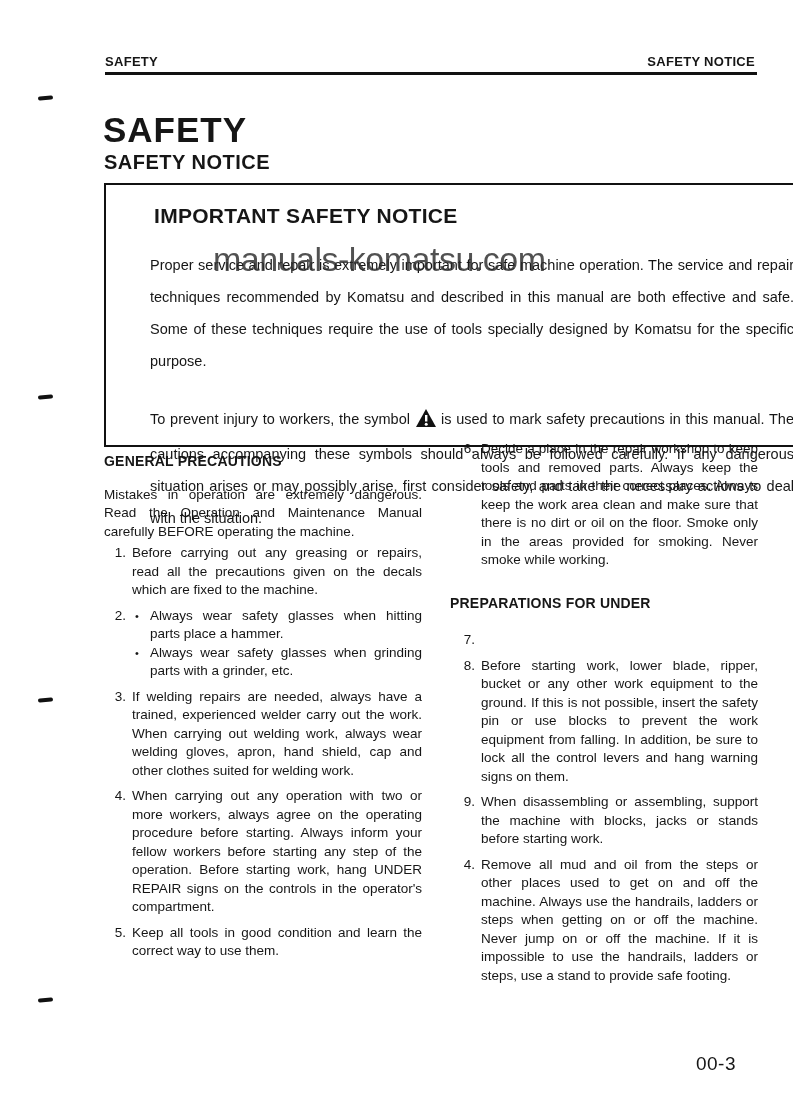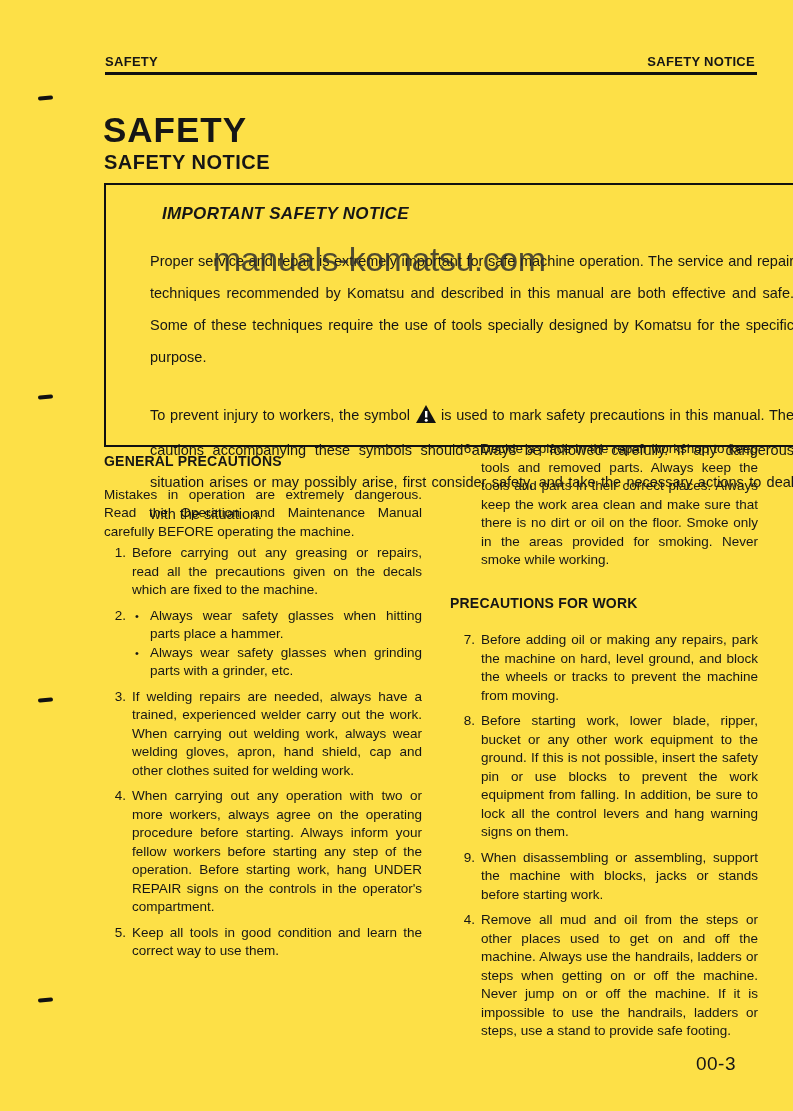--- a/index.html
+++ b/index.html
@@ -1,20 +1,20 @@
 <!DOCTYPE html>
 <html><head>
 <meta charset="utf-8">
 <style>
   html,body { margin:0; padding:0; background:#e8e8e8; }
   .page {
     position:relative;
     width:793px; height:1111px;
     margin:0 auto;
-    background:#fde047;
+    background:#ffffff;
     font-family:"Liberation Sans", sans-serif;
     color:#161616;
     overflow:hidden;
   }
   
   .tick {
     position:absolute; left:38px; width:15px; height:4px;
     background:#111; border-radius:2px; transform:rotate(-4deg);
   }
   
@@ -36,23 +36,22 @@
     font-size:20px; font-weight:bold; letter-spacing:0.5px;
   }
   
   .notice-box {
     position:absolute; left:104px; top:183px; width:644px; height:241px;
     border:2.5px solid #111;
     padding:19px 40px 0 44px;
     box-sizing:content-box;
   }
   .notice-heading {
-    font-size:17px; font-weight:bold; letter-spacing:0.3px;
-    margin:0 0 21px 12px;
-    font-style:italic;
+    font-size:21px; font-weight:bold; letter-spacing:0.3px;
+    margin:0 0 21px 4px;
   }
   .notice-para {
     font-size:14.5px; line-height:32px; text-align:justify;
     margin:0 0 26px 0;
   }
   .warn-icon { display:inline-block; vertical-align:-3px; margin:0 5px 0 6px; }
   
   .watermark {
     position:absolute; left:213px; top:240px;
     font-size:34px; color:#2c2c2c; opacity:0.82;
@@ -157,25 +156,24 @@
         <span class="body">Keep all tools in good condition and learn the correct way to use them.</span>
       </div>
     </div>
 
     <div class="col-right">
       <div class="num-item">
         <span class="num">6.</span>
         <span class="body">Decide a place in the repair workshop to keep tools and removed parts. Always keep the tools and parts in their correct places. Always keep the work area clean and make sure that there is no dirt or oil on the floor. Smoke only in the areas provided for smoking. Never smoke while working.</span>
       </div>
 
-      <div class="sec-heading prep">PRECAUTIONS FOR WORK</div>
+      <div class="sec-heading prep">PREPARATIONS FOR UNDER</div>
 
       <div class="num-item">
         <span class="num">7.</span>
-        <span class="body">Before adding oil or making any repairs, park the machine on hard, level ground, and block the wheels or tracks to prevent the machine from moving.</span>
       </div>
 
       <div class="num-item">
         <span class="num">8.</span>
         <span class="body">Before starting work, lower blade, ripper, bucket or any other work equipment to the ground. If this is not possible, insert the safety pin or use blocks to prevent the work equipment from falling. In addition, be sure to lock all the control levers and hang warning signs on them.</span>
       </div>
 
       <div class="num-item">
         <span class="num">9.</span>
         <span class="body">When disassembling or assembling, support the machine with blocks, jacks or stands before starting work.</span>

